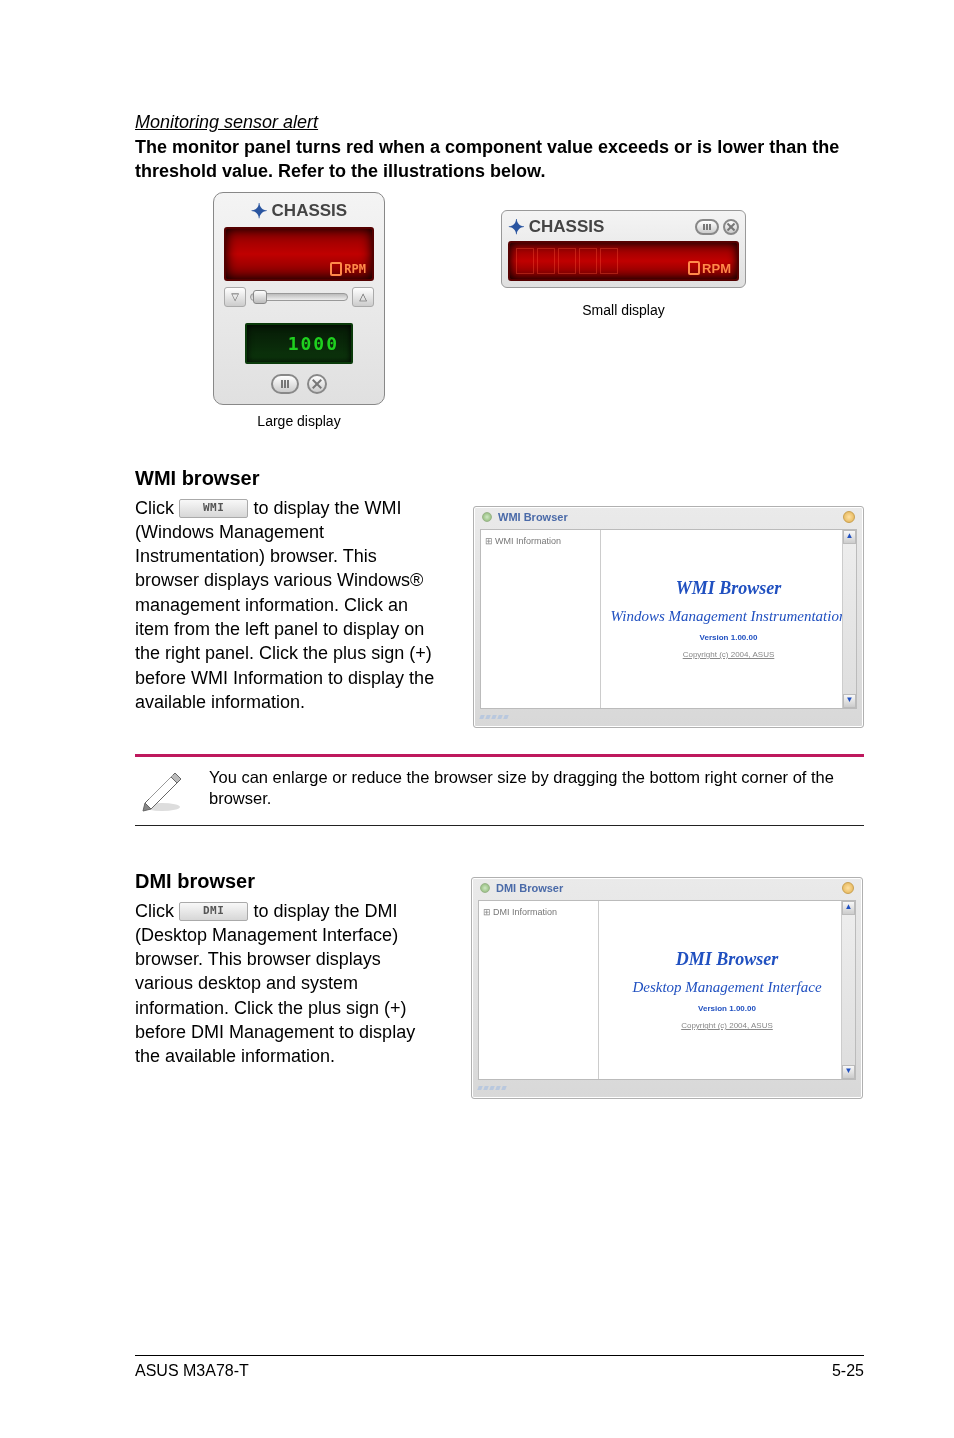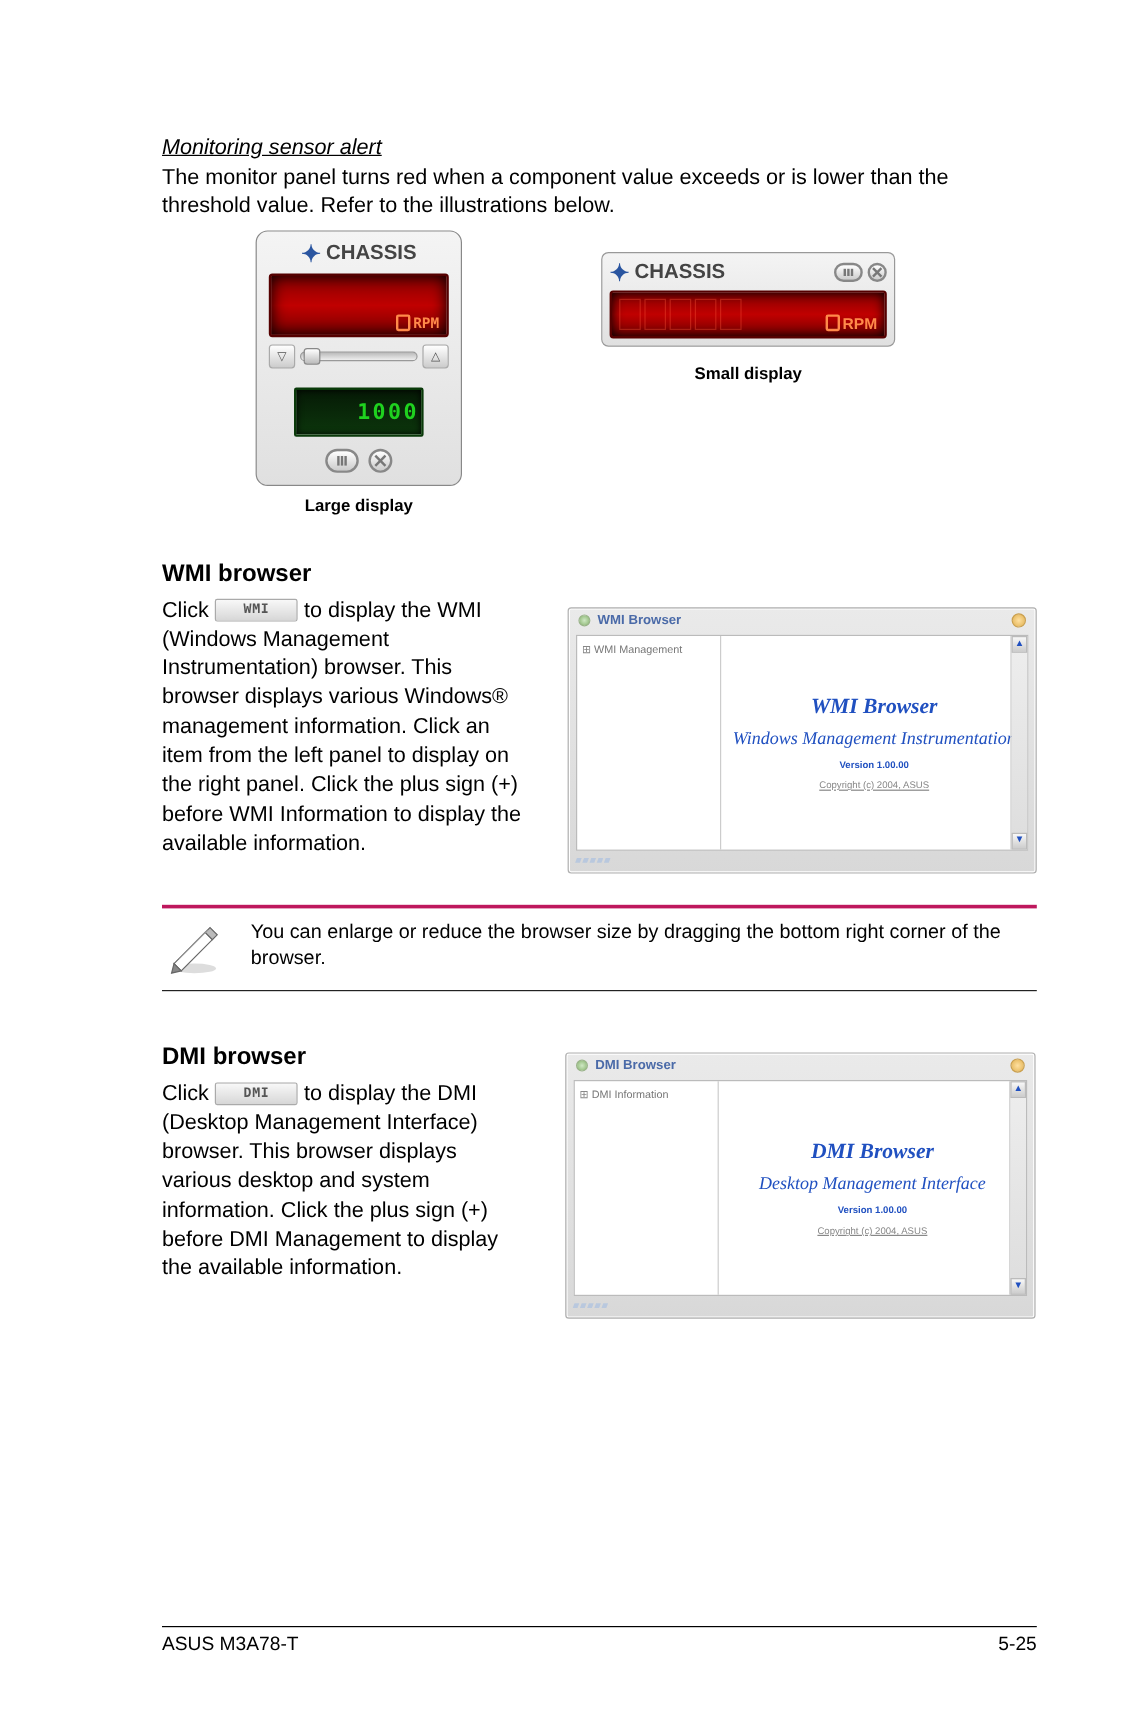--- a/index.html
+++ b/index.html
@@ -6,25 +6,25 @@
   body {
     width: 954px;
     height: 1438px;
     background: #fff;
     font-family: Arial, Helvetica, sans-serif;
     color: #000;
     position: relative;
     padding: 112px 90px 0 135px;
   }
   .italic-u { font-style: italic; text-decoration: underline; font-size: 18px; }
-  .body-text { font-size: 18px; line-height: 1.35; margin-top: 2px; }
+  .body-text { font-size: 18px; line-height: 1.35; margin-top: 2px; font-weight: bold; }
   .row-panels { display: flex; margin-top: 8px; gap: 116px; align-items: flex-start; }
   .panel-col { display: flex; flex-direction: column; align-items: center; }
   .panel-col.second { margin-top: 18px; }
-  .caption { font-weight: bold; font-size: 14px; margin-top: 8px; }
+  .caption { font-weight: normal; font-size: 14px; margin-top: 8px; }
   
   .chassis-large {
     width: 172px; height: 213px;
     border: 1px solid #888; border-radius: 10px;
     background: linear-gradient(#f4f4f4,#e0e0e0);
     display: flex; flex-direction: column; align-items: center;
     padding: 6px 6px 10px 6px;
   }
   .ch-title { display: flex; align-items: center; gap: 4px; font-size: 17px; color: #444; font-weight: bold; }
   .plus-icon { color: #2a55a0; font-size: 20px; font-weight: bold; }
@@ -42,21 +42,21 @@
   .slider-row { width: 150px; display: flex; align-items: center; margin-top: 6px; gap: 4px; }
   .slider-btn { width: 22px; height: 20px; background: linear-gradient(#fff,#ccc); border: 1px solid #aaa; border-radius: 3px; display:flex; align-items:center; justify-content:center; font-size: 10px; color:#555; }
   .slider-track { flex: 1; height: 8px; background: linear-gradient(#bbb,#eee); border: 1px solid #999; border-radius: 4px; position: relative; }
   .slider-thumb { position: absolute; left: 2px; top: -4px; width: 14px; height: 14px; background: linear-gradient(#fff,#bbb); border: 1px solid #888; border-radius: 3px; }
   .mid-lcd {
     width: 108px; height: 44px; margin-top: 16px;
     background: linear-gradient(#061a06,#0c360c);
     border: 2px solid #0a3a0a; border-radius: 2px;
     color: #1fd11f; font-family: monospace; font-weight: bold;
     display: flex; align-items: center; justify-content: flex-end;
-    padding-right: 2px; letter-spacing: 2px; font-size: 18px;
+    padding-right: 12px; letter-spacing: 2px; font-size: 18px;
     box-shadow: inset 0 0 6px #000;
   }
   .bottom-icons { margin-top: 10px; display: flex; gap: 8px; }
   .pill-icon { width: 28px; height: 20px; border-radius: 10px; border: 2px solid #888; background: linear-gradient(#fff,#ccc); display:flex; align-items:center; justify-content:center; }
   .pill-icon .bars { display:flex; gap:1px; }
   .pill-icon .bars span { width:2px; height:8px; background:#777; }
   .round-icon { width: 20px; height: 20px; border-radius: 50%; border: 2px solid #888; background: linear-gradient(#fff,#ccc); position: relative; }
   .round-icon:before, .round-icon:after { content:""; position:absolute; left:50%; top:50%; width:12px; height:2px; background:#777; transform-origin:center; }
   .round-icon:before { transform: translate(-50%,-50%) rotate(45deg); }
   .round-icon:after { transform: translate(-50%,-50%) rotate(-45deg); }
@@ -205,21 +205,21 @@
   <div class="browser-win" style="margin-top: 10px;">
     <div class="bw-titlebar">
       <div style="display:flex; gap:6px; align-items:center;">
         <span class="orb"></span>
         <span>WMI Browser</span>
       </div>
       <span class="close"></span>
     </div>
     <div class="bw-body">
       <div class="bw-left">
-        <div class="tree-item">WMI Management</div>
+        <div class="tree-item">WMI Information</div>
       </div>
       <div class="bw-right">
         <div class="t1">WMI Browser</div>
         <div class="t2">Windows Management Instrumentation</div>
         <div class="ver">Version 1.00.00</div>
         <div class="cpr">Copyright (c) 2004, ASUS</div>
         <div class="bw-scroll">
             <div class="up">▲</div>
             <div class="dn">▼</div>
           </div>

